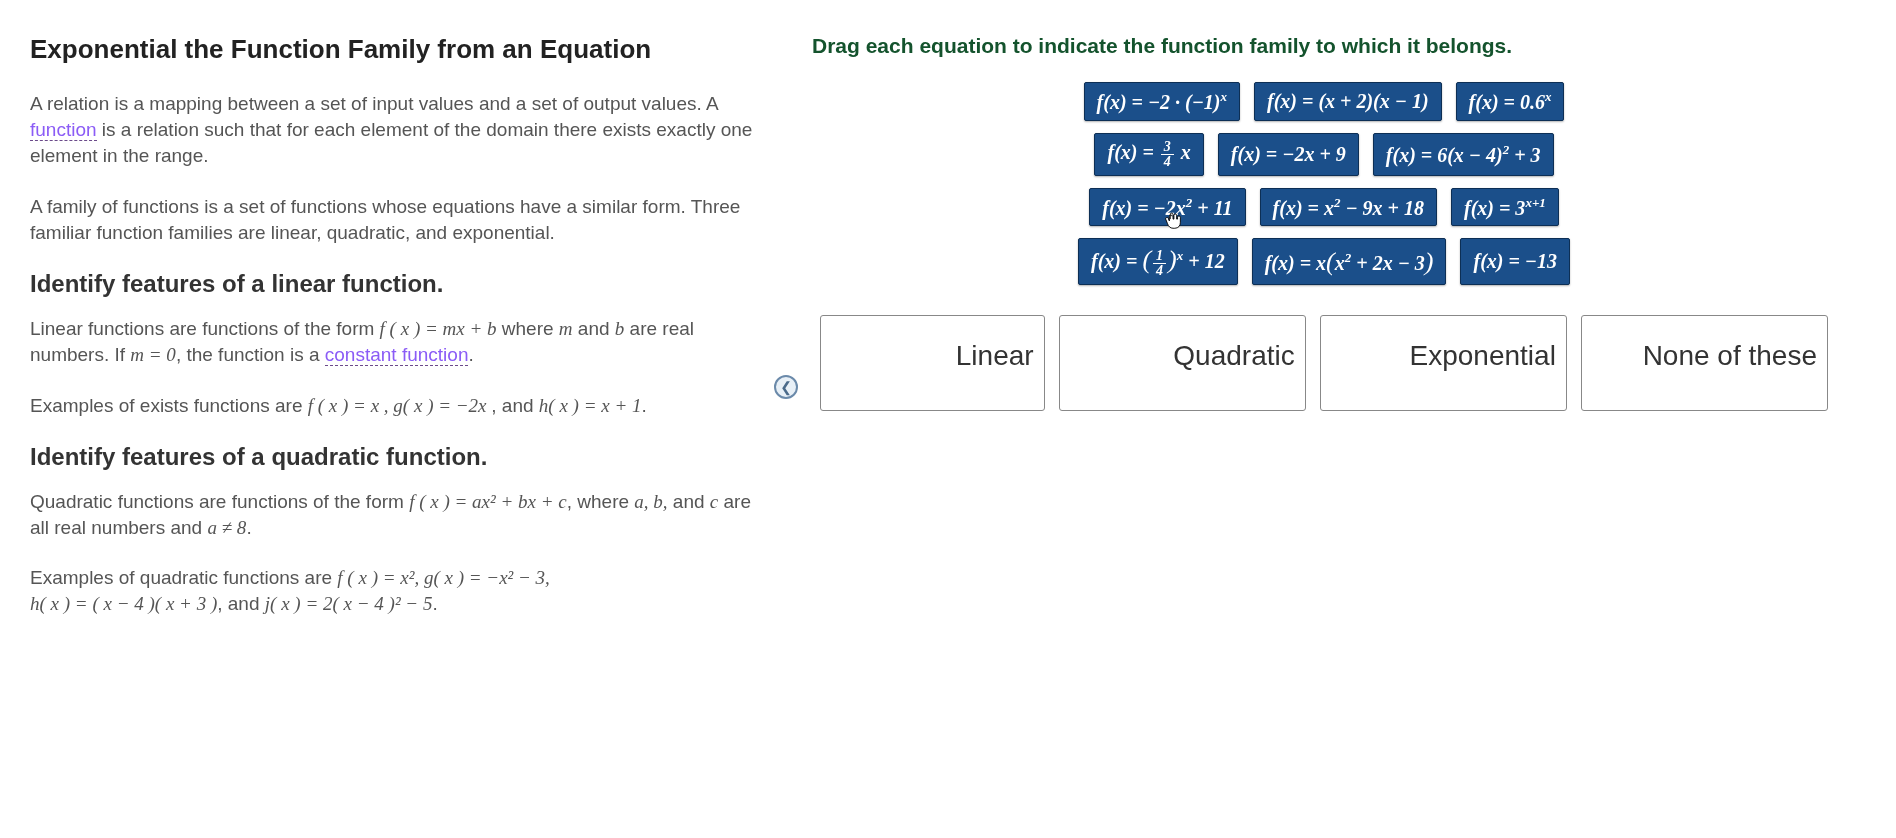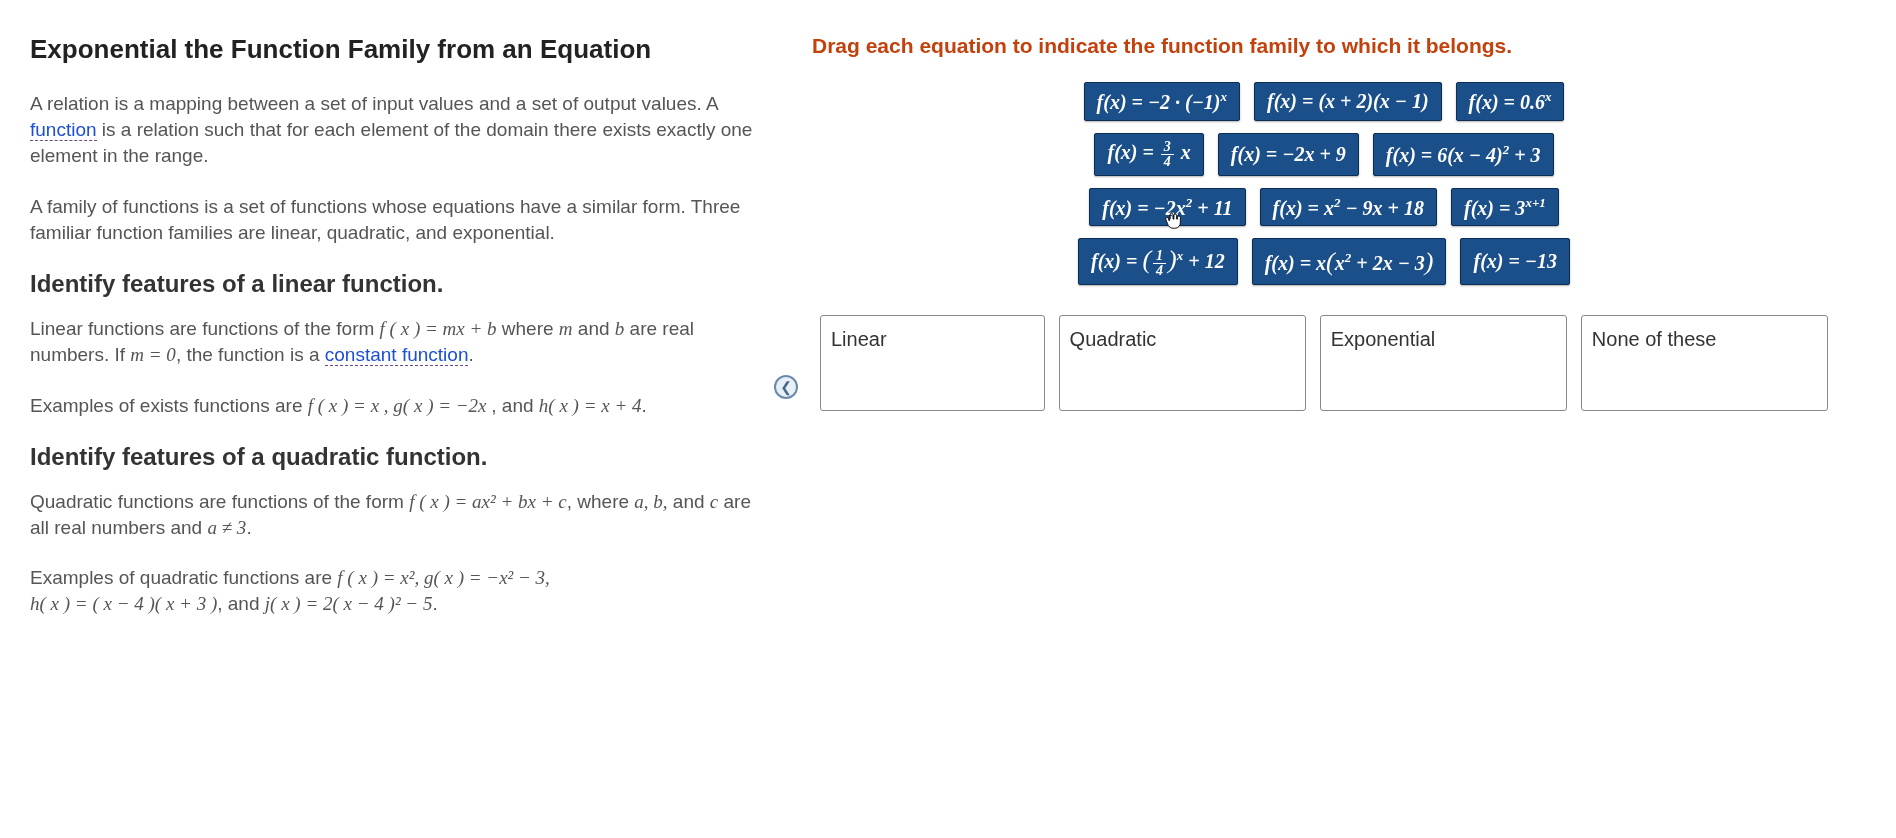--- a/index.html
+++ b/index.html
@@ -2,35 +2,35 @@
 <html><head>
 <meta charset="utf-8">
 <style>
   * { box-sizing: border-box; margin: 0; padding: 0; }
   html, body { width: 1896px; height: 838px; font-family: "Segoe UI", Arial, sans-serif; background: #0a0a0a; color: #333; }
   .page { display: flex; background: #fff; width: 100%; height: 100%; position: relative; }
   .left { width: 792px; padding: 34px 28px 20px 30px; color: #444; }
   .right { flex: 1; padding: 34px 60px 20px 20px; }
   h1.title { font-size: 26px; font-weight: 700; color: #222; margin-bottom: 26px; }
   .para { font-size: 19px; line-height: 1.38; color: #555; margin-bottom: 24px; }
-  .link { color: #1d4ed8; border-bottom: 1px dashed #6b4a8a; margin-top: 10px; }
+  .link { color: #8b5cf6; border-bottom: 1px dashed #6b4a8a; margin-top: 10px; }
   .subhead { font-size: 24px; font-weight: 700; color: #333; margin-bottom: 18px; }
   .mathit { font-style: italic; font-family: "Times New Roman", serif; }
-  .instr { font-size: 21px; font-weight: 700; color: #c2410c; margin-bottom: 24px; }
+  .instr { font-size: 21px; font-weight: 700; color: #14532d; margin-bottom: 24px; }
   .chip-area { display: flex; flex-direction: column; gap: 12px; align-items: center; margin-bottom: 30px; padding: 0 10px; }
   .chip-row { display: flex; gap: 14px; justify-content: center; }
   .chip { background: #1b4f8a; color: #fff; border: 1px solid #0d2f55; padding: 6px 12px; font-size: 20px; font-weight: 700; font-family: "Times New Roman", serif; border-radius: 2px; box-shadow: 0 1px 2px rgba(0,0,0,0.3); cursor: grab; white-space: nowrap; display: flex; align-items: center; }
   .chip .fx { font-style: italic; }
   .chip sup { font-size: 13px; vertical-align: super; }
   .frac { display: inline-flex; flex-direction: column; align-items: center; font-size: 14px; line-height: 1; vertical-align: middle; margin: 0 2px; }
   .frac .n { border-bottom: 1.5px solid #fff; padding: 0 3px; }
   .frac .d { padding: 0 3px; }
   .bigp { font-size: 26px; font-weight: 400; }
   .drop-row { display: flex; gap: 14px; padding: 0 8px; }
-  .drop { border: 1px solid #888; border-radius: 3px; min-height: 96px; flex: 1; padding: 12px 10px; font-size: 20px; color: #333; text-align: left; }
+  .drop { border: 1px solid #888; border-radius: 3px; min-height: 96px; flex: 1; padding: 24px 10px; font-size: 28px; color: #333; text-align: right; }
   .drop.first { flex: 0.9; }
   .collapse-btn { position: absolute; left: 774px; top: 375px; width: 24px; height: 24px; border: 2px solid #6b8aaa; border-radius: 50%; background: #e8f0f7; display: flex; align-items: center; justify-content: center; color: #4a6a8a; font-size: 14px; cursor: pointer; }
   .cursor-hand { position: absolute; width: 22px; height: 22px; pointer-events: none; }
 </style>
 </head>
 <body>
 
 <div class="page">
 
   <div class="left">
@@ -42,27 +42,27 @@
 
     <p class="para">A family of functions is a set of functions whose equations have a similar form. Three familiar function families are linear, quadratic, and exponential.</p>
 
     <p class="subhead">Identify features of a linear function.</p>
 
     <p class="para">
       <span>Linear functions are functions of the form </span><span class="mathit">f ( x ) = mx + b</span><span> where </span><span class="mathit">m</span><span> and </span><span class="mathit">b</span><span> are real numbers. If </span><span class="mathit">m = 0</span><span>, the function is a </span><span class="link">constant function</span><span>.</span>
     </p>
 
     <p class="para">
-      <span>Examples of exists functions are </span><span class="mathit">f ( x ) = x , g( x ) = −2x </span><span>, and </span><span class="mathit">h( x ) = x + 4</span><span>.</span>
+      <span>Examples of exists functions are </span><span class="mathit">f ( x ) = x , g( x ) = −2x </span><span>, and </span><span class="mathit">h( x ) = x + 1</span><span>.</span>
     </p>
 
     <p class="subhead">Identify features of a quadratic function.</p>
 
     <p class="para">
-      <span>Quadratic functions are functions of the form </span><span class="mathit">f ( x ) = ax² + bx + c</span><span>, where </span><span class="mathit">a, b,</span><span> and </span><span class="mathit">c</span><span> are all real numbers and </span><span class="mathit">a ≠ 3</span><span>.</span>
+      <span>Quadratic functions are functions of the form </span><span class="mathit">f ( x ) = ax² + bx + c</span><span>, where </span><span class="mathit">a, b,</span><span> and </span><span class="mathit">c</span><span> are all real numbers and </span><span class="mathit">a ≠ 8</span><span>.</span>
     </p>
 
     <p class="para">
       <span>Examples of quadratic functions are </span><span class="mathit">f ( x ) = x², g( x ) = −x² − 3,</span><br>
       <span class="mathit">h( x ) = ( x − 4 )( x + 3 )</span><span>, and </span><span class="mathit">j( x ) = 2( x − 4 )² − 5</span><span>.</span>
     </p>
   </div>
 
   <div class="collapse-btn">
     <span>❮</span>

